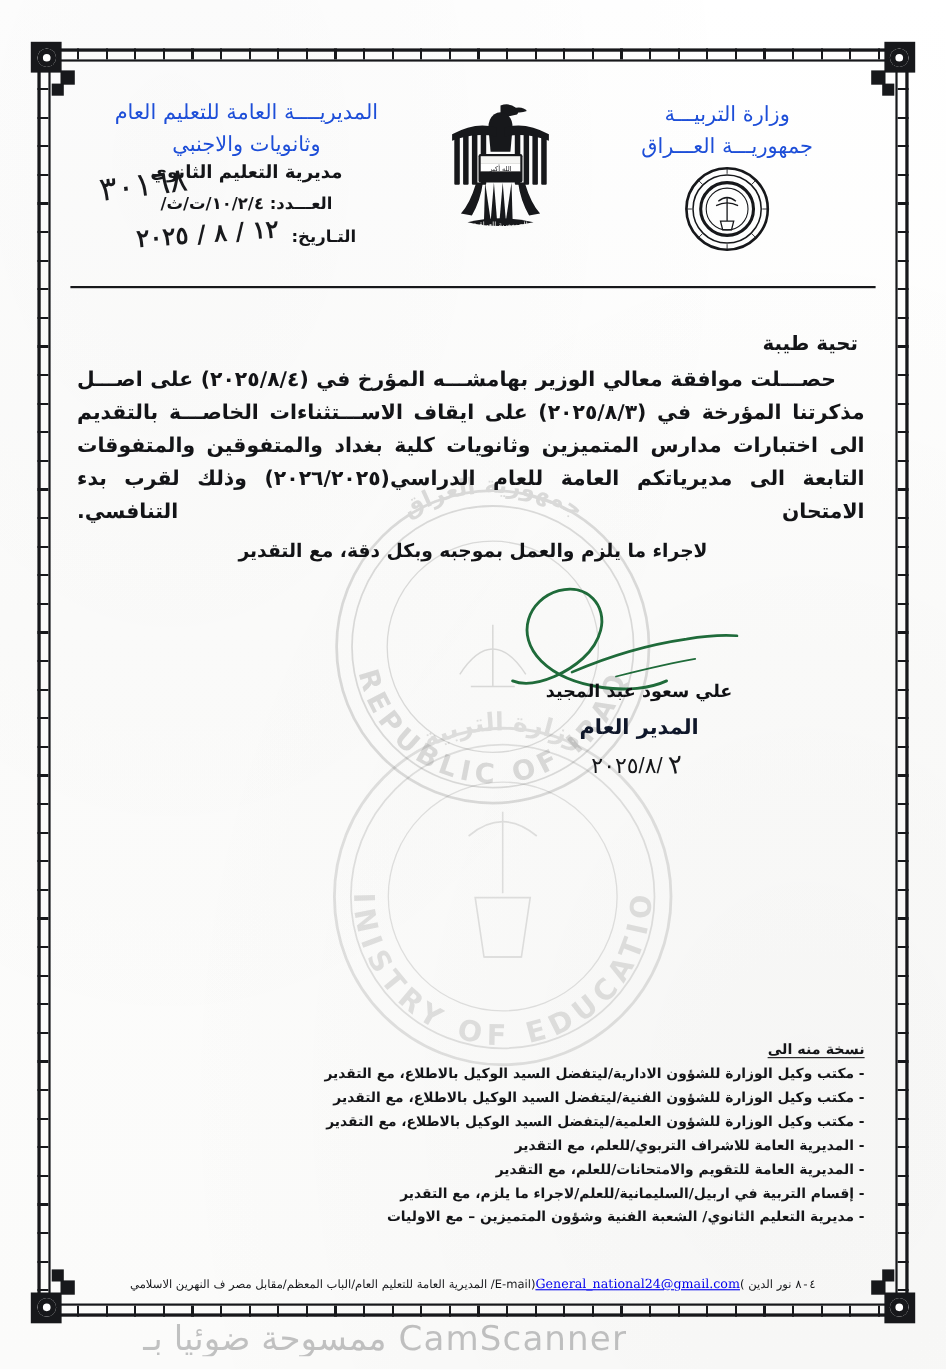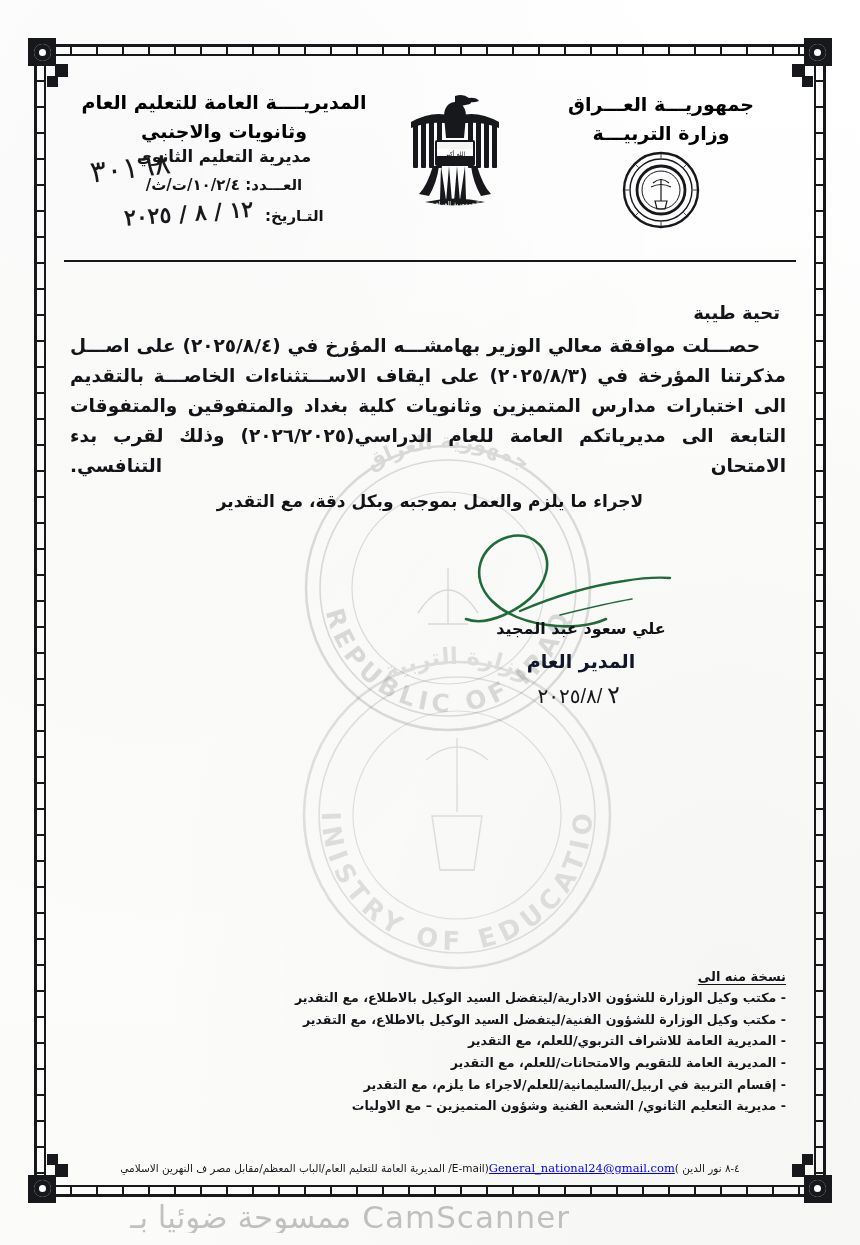--- a/index.html
+++ b/index.html
@@ -128,25 +128,25 @@
     justify-content: space-between;
     align-items: flex-start;
     padding: 14px 18px 0 18px;
     min-height: 190px;
   }
   .lh-right { text-align: center; width: 250px; padding-top: 14px; }
   .lh-left  { text-align: center; width: 300px; padding-top: 12px; }
 
   .org-line {
     font-family: "DejaVu Sans", sans-serif;
-    font-weight: bold;
+    font-weight: normal;
     font-size: 19px;
     letter-spacing: 1.2px;
     line-height: 1.5;
-    color: #000000;
+    color: #1d4ed8;
   }
   .dept-line {
     font-family: "DejaVu Sans", sans-serif;
     font-weight: bold;
     font-size: 16.5px;
     line-height: 1.5;
     color: #141518;
   }
   .ref-row {
     font-family: "DejaVu Sans", sans-serif;
@@ -338,21 +338,21 @@
     color: #17181b;
     direction: rtl;
   }
   .footer .email {
     font-family: "DejaVu Serif", serif;
     text-decoration: underline;
     direction: ltr;
     display: inline-block;
     font-size: 11.5px;
   }
-  .footer .pgnum { font-family: Liberation Sans, sans-serif; letter-spacing: 1px; }
+  .footer .pgnum { font-family: Liberation Mono, monospace; letter-spacing: 1px; }
 
   
   .wm {
     position: absolute;
     z-index: 4;
     opacity: 0.20;
     pointer-events: none;
     color: #5a5a58;
   }
   .wm-top { left: 268px; top: 408px; width: 360px; height: 360px; }
@@ -451,22 +451,22 @@
         <path d="M178,250 h34"></path>
       </g>
     </svg>
   </div>
 
   <div class="content">
 
     <div class="letterhead">
 
       <div class="lh-right">
+        <div class="org-line">وزارة التربيـــة</div>
         <div class="org-line">جمهوريـــة العـــراق</div>
-        <div class="org-line">وزارة التربيـــة</div>
         <div class="seal-small">
           <svg viewBox="0 0 78 78" width="78" height="78">
             <circle cx="39" cy="39" r="37" fill="none" stroke="#17181b" stroke-width="2.4"></circle>
             <circle cx="39" cy="39" r="31" fill="none" stroke="#17181b" stroke-width="1.4"></circle>
             <circle cx="39" cy="39" r="24" fill="none" stroke="#17181b" stroke-width="2.8"></circle>
             <circle cx="39" cy="39" r="19" fill="none" stroke="#17181b" stroke-width="1"></circle>
             <g stroke="#17181b" stroke-width="1.2" fill="none">
               <path d="M39,28 v22"></path>
               <path d="M31,32 q8,-7 16,0"></path>
               <path d="M29,36 q10,-5 20,0"></path>
@@ -562,20 +562,21 @@
       <div>
         <span class="sign-date-mark">٢</span>
         <span class="sign-date">٢٠٢٥/٨/</span>
       </div>
     </div>
 
     <div class="cc-block">
       <div class="cc-title">نسخة منه الى</div>
       <div class="cc-item">- مكتب وكيل الوزارة للشؤون الادارية/ليتفضل السيد الوكيل بالاطلاع، مع التقدير</div>
       <div class="cc-item">- مكتب وكيل الوزارة للشؤون الفنية/ليتفضل السيد الوكيل بالاطلاع، مع التقدير</div>
+      <div class="cc-item">- مكتب وكيل الوزارة للشؤون العلمية/ليتفضل السيد الوكيل بالاطلاع، مع التقدير</div>
       <div class="cc-item">- المديرية العامة للاشراف التربوي/للعلم، مع التقدير</div>
       <div class="cc-item">- المديرية العامة للتقويم والامتحانات/للعلم، مع التقدير</div>
       <div class="cc-item">- إقسام التربية في اربيل/السليمانية/للعلم/لاجراء ما يلزم، مع التقدير</div>
       <div class="cc-item">- مديرية التعليم الثانوي/ الشعبة الفنية وشؤون المتميزين – مع الاوليات</div>
     </div>
 
     <div class="footer">
       <span class="pgnum">٤-٨</span>
       <span>نور الدين</span>
       <span>)</span><a class="email" href="#">General_national24@gmail.com</a><span>(E-mail/</span>

